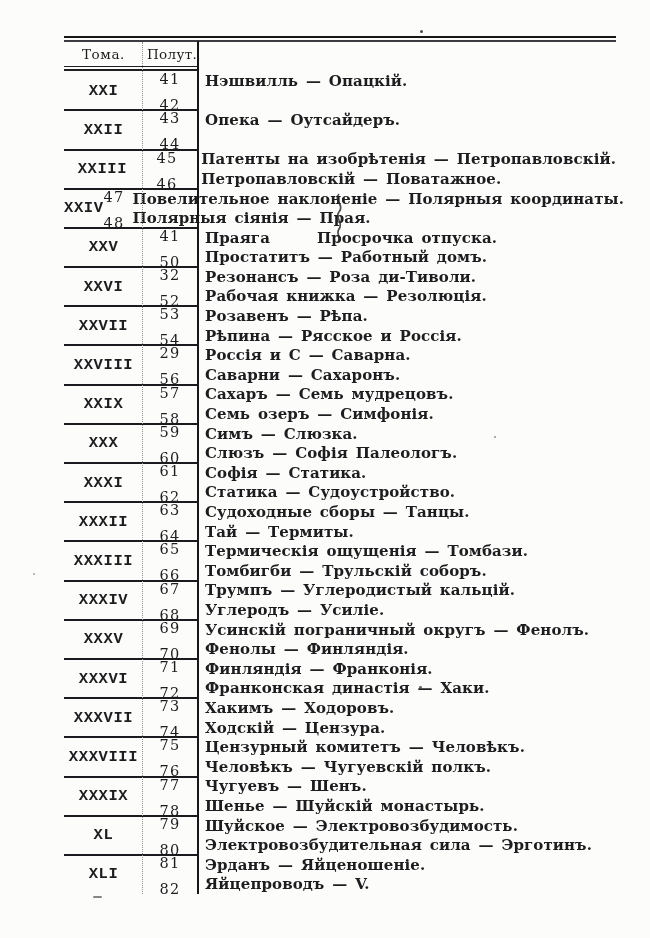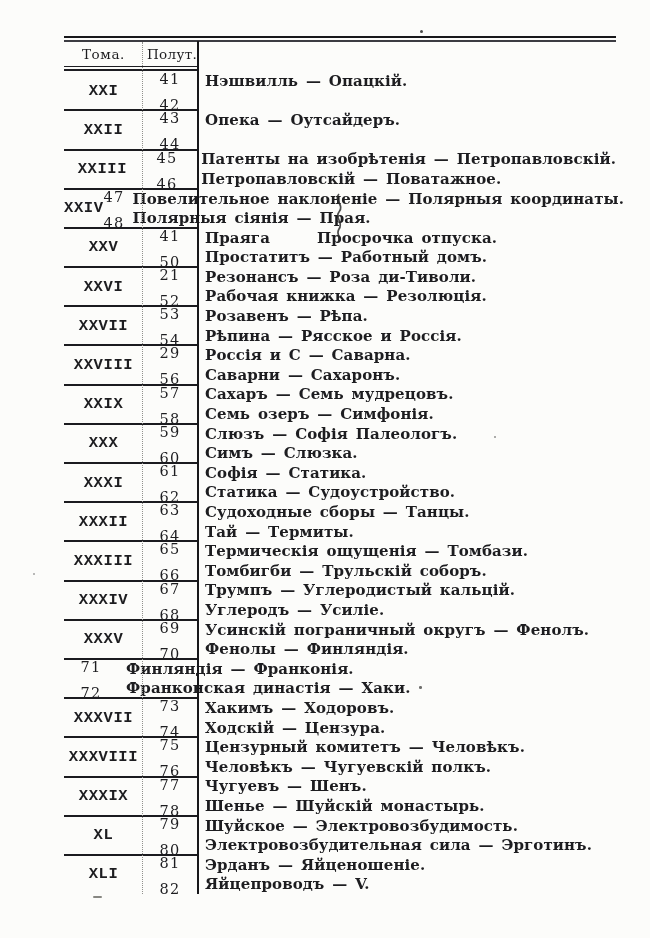--- a/index.html
+++ b/index.html
@@ -135,21 +135,21 @@
     </div>
     <div class="c-ranges">
       <div>Праяга      Просрочка отпуска.</div>
       <div>Простатитъ — Работный домъ.</div>
     </div>
   </div>
 
   <div class="group">
     <div class="c-roman">XXVI</div>
     <div class="c-nums">
-      <div>21</div>
+      <div>32</div>
       <div>52</div>
     </div>
     <div class="c-ranges">
       <div>Резонансъ — Роза ди-Тиволи.</div>
       <div>Рабочая книжка — Резолюція.</div>
     </div>
   </div>
 
   <div class="group">
     <div class="c-roman">XXVII</div>
@@ -187,22 +187,22 @@
     </div>
   </div>
 
   <div class="group">
     <div class="c-roman">XXX</div>
     <div class="c-nums">
       <div>59</div>
       <div>60</div>
     </div>
     <div class="c-ranges">
+      <div>Симъ — Слюзка.</div>
       <div>Слюзъ — Софія Палеологъ.</div>
-      <div>Симъ — Слюзка.</div>
     </div>
   </div>
 
   <div class="group">
     <div class="c-roman">XXXI</div>
     <div class="c-nums">
       <div>61</div>
       <div>62</div>
     </div>
     <div class="c-ranges">
@@ -253,20 +253,21 @@
       <div>69</div>
       <div>70</div>
     </div>
     <div class="c-ranges">
       <div>Усинскій пограничный округъ — Фенолъ.</div>
       <div>Фенолы — Финляндія.</div>
     </div>
   </div>
 
   <div class="group">
+    <div class="c-roman">XXXVI</div>
     <div class="c-nums">
       <div>71</div>
       <div>72</div>
     </div>
     <div class="c-ranges">
       <div>Финляндія — Франконія.</div>
       <div>Франконская династія — Хаки.</div>
     </div>
   </div>
 

